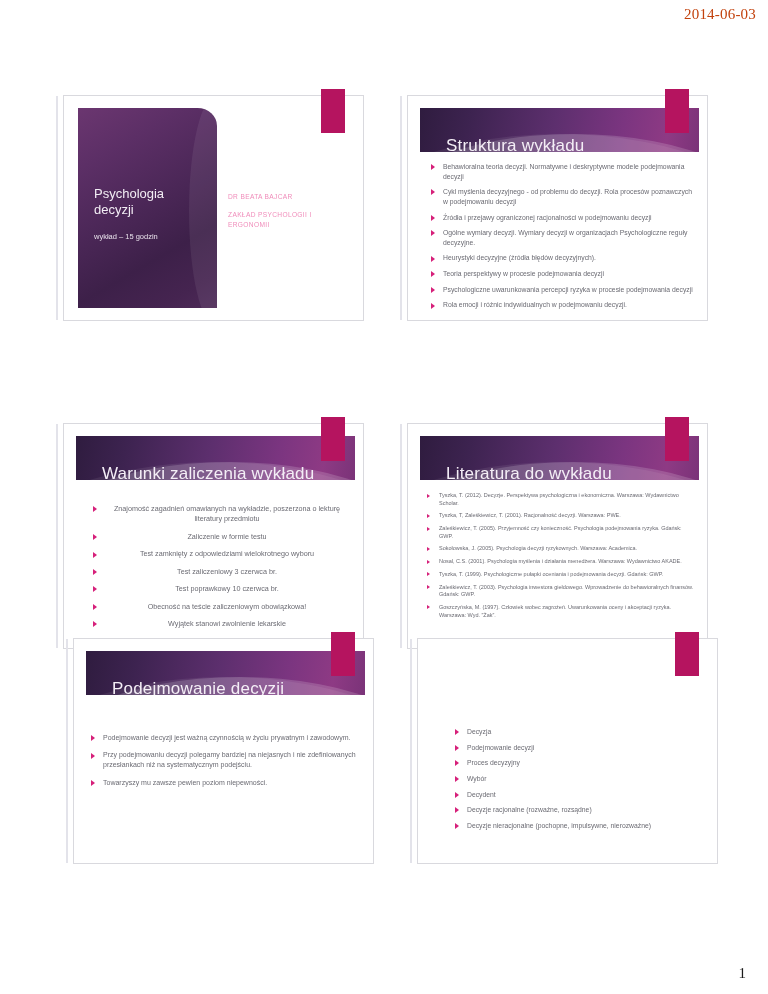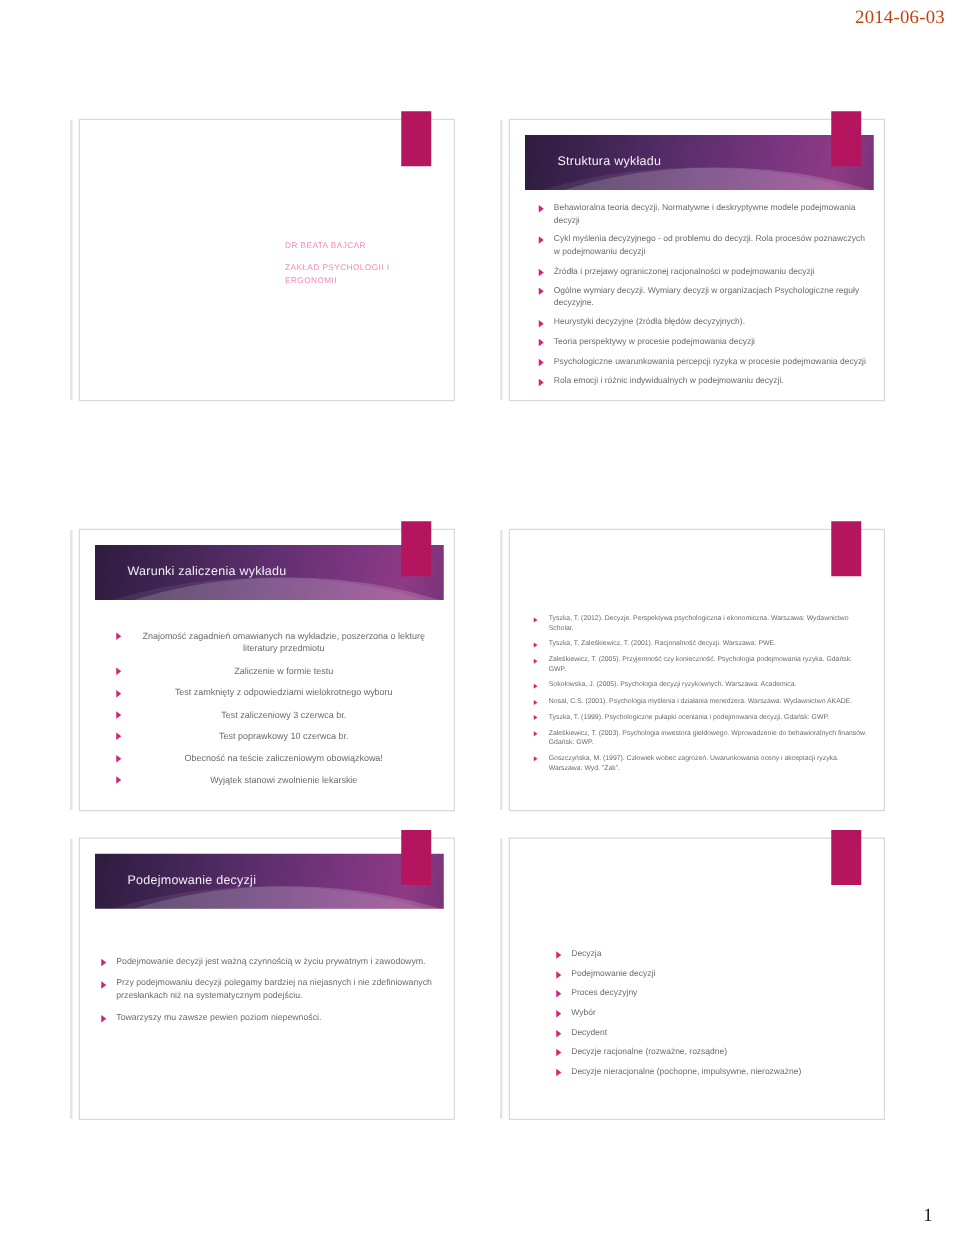--- a/index.html
+++ b/index.html
@@ -50,21 +50,21 @@
     background: #ffffff;
     border: 1px solid #d9d9de;
     box-sizing: border-box;
     overflow: visible;
   }
   
   .slide.c0 { left: 63px; }
   .slide.c1 { left: 407px; }
   .slide.r0 { top: 95px; }
   .slide.r1 { top: 390px; margin-top: 33px; }
-  .slide.r2 { top: 670px; }
+  .slide.r2 { top: 638px; margin-left: 10px; }
 
   .slide-inner {
     position: absolute;
     inset: 0;
     overflow: hidden;
   }
 
   
   .slide-guide {
     position: absolute;
@@ -116,24 +116,24 @@
     bottom: -86px;
     width: 160%;
     height: 104px;
     border-radius: 50% 50% 0 0 / 100% 100% 0 0;
     background: rgba(255,255,255,0.07);
   }
   .band-title {
     position: relative;
     z-index: 3;
     color: #f4eef6;
-    font-size: 10px;
+    font-size: 17px;
     font-weight: 400;
     letter-spacing: 0.2px;
-    padding: 0 0 0 26px;
+    padding: 16px 0 0 26px;
     line-height: 1.18;
     margin: 0;
     display: flex;
     align-items: center;
     height: 100%;
   }
   .band.tall .band-title {
     align-items: flex-start;
     padding-top: 9px;
     height: auto;
@@ -244,20 +244,26 @@
 
 <div class="page-date">2014-06-03</div>
 <div class="page-number">1</div>
 
 <div class="slide-grid">
 
   <div class="slide c0 r0">
     <div class="slide-guide"></div>
     <div class="accent-block"></div>
     <div class="slide-inner">
+      <div class="title-panel">
+        <div class="title-panel-text">
+          <p class="title-main">Psychologia decyzji</p>
+          <p class="title-sub">wykład – 15 godzin</p>
+        </div>
+      </div>
       <div class="title-author">
         <p class="title-author-name">DR BEATA BAJCAR</p>
         <p class="title-author-dept">ZAKŁAD PSYCHOLOGII I ERGONOMII</p>
       </div>
     </div>
   </div>
 
   <div class="slide c1 r0">
     <div class="slide-guide"></div>
     <div class="accent-block"></div>
@@ -294,20 +300,23 @@
         <div class="bullet">Obecność na teście zaliczeniowym obowiązkowa!</div>
         <div class="bullet">Wyjątek stanowi zwolnienie lekarskie</div>
       </div>
     </div>
   </div>
 
   <div class="slide c1 r1">
     <div class="slide-guide"></div>
     <div class="accent-block"></div>
     <div class="slide-inner">
+      <div class="band">
+        <h2 class="band-title">Literatura do wykładu</h2>
+      </div>
       <div class="bullets sz-s" style="top:68px;left:18px;right:12px;">
         <div class="bullet">Tyszka, T. (2012). Decyzje. Perspektywa psychologiczna i ekonomiczna. Warszawa: Wydawnictwo Scholar.</div>
         <div class="bullet">Tyszka, T, Zaleśkiewicz, T. (2001). Racjonalność decyzji. Warszawa: PWE.</div>
         <div class="bullet">Zaleśkiewicz, T. (2005). Przyjemność czy konieczność. Psychologia podejmowania ryzyka. Gdańsk: GWP.</div>
         <div class="bullet">Sokołowska, J. (2005). Psychologia decyzji ryzykownych. Warszawa: Academica.</div>
         <div class="bullet">Nosal, C.S. (2001). Psychologia myślenia i działania menedżera. Warszawa: Wydawnictwo AKADE.</div>
         <div class="bullet">Tyszka, T. (1999). Psychologiczne pułapki oceniania i podejmowania decyzji. Gdańsk: GWP.</div>
         <div class="bullet">Zaleśkiewicz, T. (2003). Psychologia inwestora giełdowego. Wprowadzenie do behawioralnych finansów. Gdańsk: GWP.</div>
         <div class="bullet">Goszczyńska, M. (1997). Człowiek wobec zagrożeń. Uwarunkowania oceny i akceptacji ryzyka. Warszawa: Wyd. ”Żak”.</div>
       </div>

